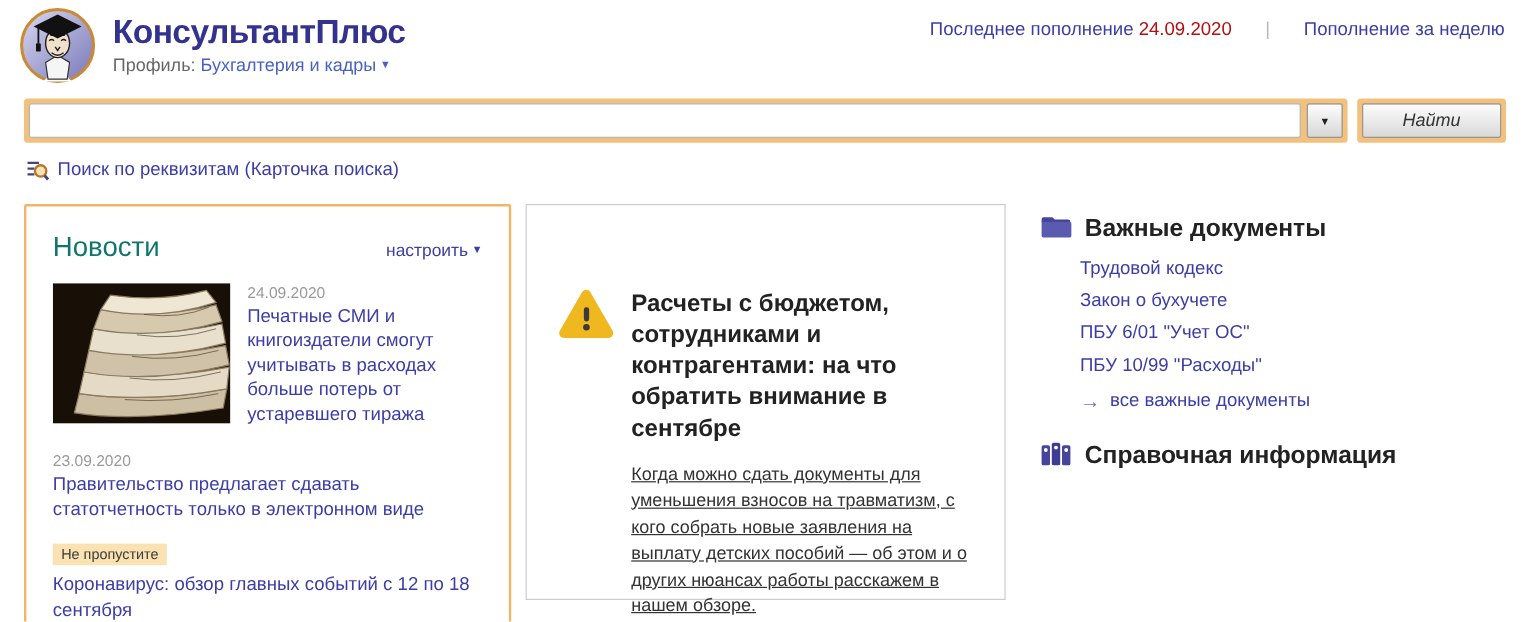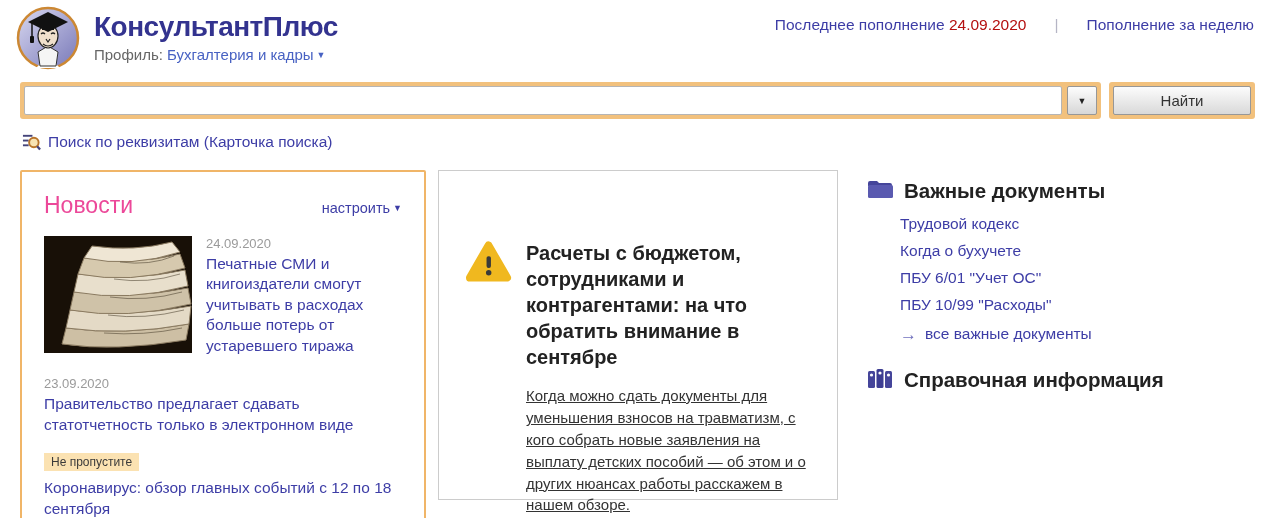--- a/index.html
+++ b/index.html
@@ -21,31 +21,31 @@
   .date-red { color:#b40f0f; }
   .sep { color:#b5b5c5; }
 
   
   .search-row { display:flex; margin:12px 27px 0 20px; }
   .search-wrap { flex:1; background:#f2c17d; border-radius:3px; padding:4px; display:flex; gap:5px; height:37px; }
   .search-input { flex:1; border:1px solid #b5b5b5; border-radius:2px; font-size:16px; padding:0 10px; outline:none; }
   .dd-btn { width:30px; background:linear-gradient(#fdfdfd,#d7d7d7); border:1px solid #979797; border-radius:2px;
     display:flex; align-items:center; justify-content:center; font-size:9px; color:#222; cursor:pointer; }
   .find-wrap { background:#f2c17d; border-radius:3px; padding:4px; margin-left:8px; height:37px; }
-  .find-btn { width:138px; height:100%; background:linear-gradient(#fcfcfc,#d9d9d9); border:1px solid #979797;
-    border-radius:2px; font-size:15px; color:#333; cursor:pointer; font-family:inherit; }
+  .find-btn { width:116px; height:100%; background:linear-gradient(#fcfcfc,#d9d9d9); border:1px solid #979797;
+    border-radius:2px; font-size:15px; color:#333; cursor:pointer; font-family:inherit;font-style:italic; }
 
   .attrs-row { margin:13px 20px 0 22px; display:flex; align-items:center; gap:7px; font-size:15.5px; }
 
   
   .main { display:flex; align-items:flex-start; margin:19px 20px 0 20px; gap:12px; }
 
   .news-card { width:406px; flex:none; border:2px solid #f0b568; border-radius:2px; padding:20px 22px; height:400px; }
   .news-head { display:flex; justify-content:space-between; align-items:baseline; }
-  .news-title { font-size:23px; font-weight:500; color:#ec4899; }
+  .news-title { font-size:23px; font-weight:500; color:#0f766e; }
   .configure { font-size:14.5px; }
   .news-item1 { display:flex; gap:14px; margin-top:17px; }
   .thumb { width:148px; height:117px; flex:none; }
   .news-date { font-size:13px; color:#9a9a9a; }
   .news-link { display:block; font-size:15.5px; line-height:1.32; margin-top:3px; }
   .news-item2 { margin-top:20px; }
   .badge { display:inline-block; background:#fbe2b2; color:#3a3a3a; font-size:12px; padding:2px 7px; margin-top:18px; }
   .badge-link { display:block; margin-top:7px; font-size:15.5px; line-height:1.32; }
 
   .overview-card { width:400px; flex:none; border:1px solid #ccc; padding:25px 26px; height:330px; }
@@ -195,21 +195,21 @@
         <span style="display:flex">
           <svg viewBox="0 0 26 20" width="26" height="20">
             <path d="M1 4 q0-2 2-2 h7 l2 2 h11 q2 0 2 2 v1 h-24 Z" fill="#45459a"></path>
             <rect x="1" y="6" width="25" height="13" rx="1.5" fill="#5a5ab0"></rect>
           </svg>
         </span>
         <span>Важные документы</span>
       </div>
       <div class="section-links">
         <a class="lnk">Трудовой кодекс</a>
-        <a class="lnk">Когда о бухучете</a>
+        <a class="lnk">Закон о бухучете</a>
         <a class="lnk">ПБУ 6/01 "Учет ОС"</a>
         <a class="lnk">ПБУ 10/99 "Расходы"</a>
         <div class="all-row">
           <span class="arrow-glyph">→</span>
           <a class="lnk">все важные документы</a>
         </div>
       </div>
     </div>
 
     <div class="section2">

